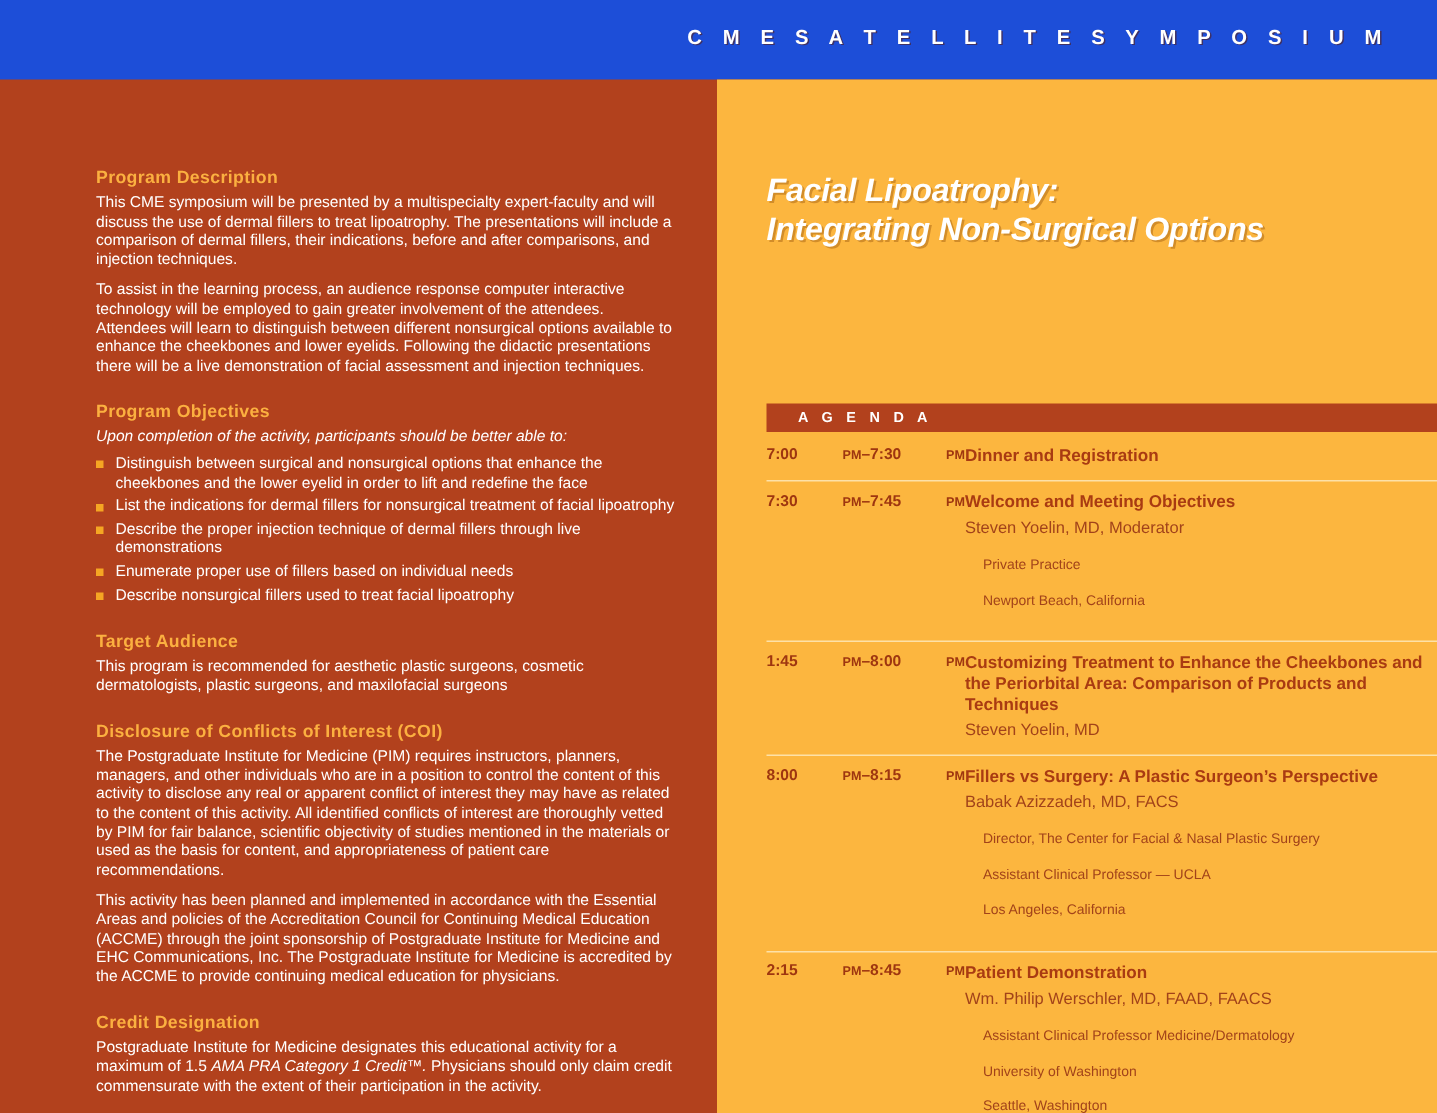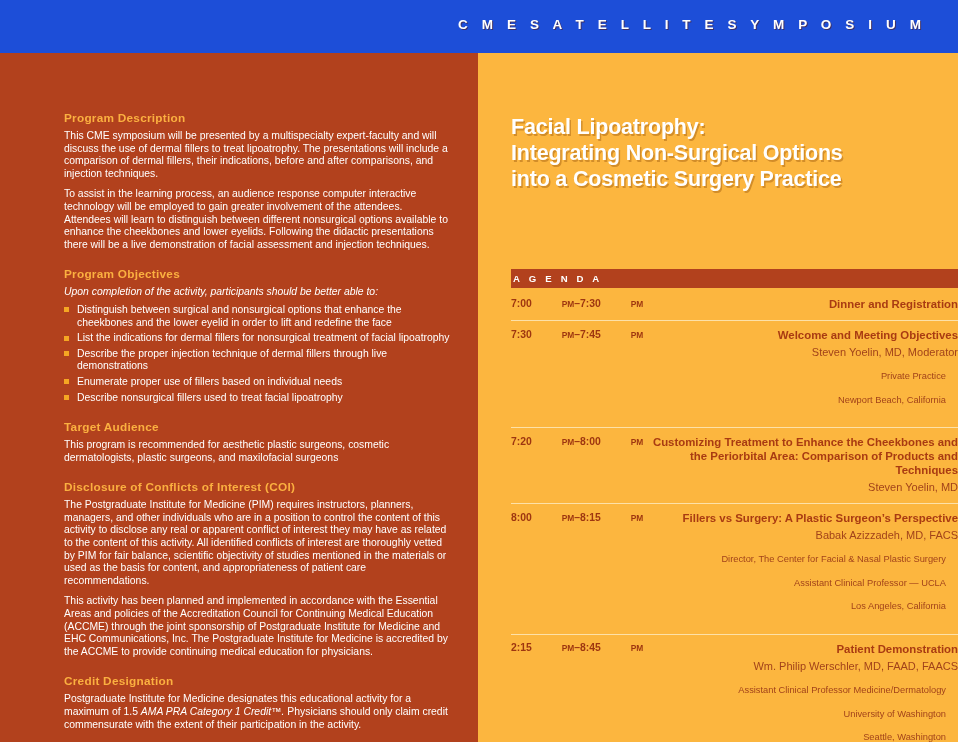--- a/index.html
+++ b/index.html
@@ -108,32 +108,33 @@
     position: absolute;
     left: 33px;
     top: 61px;
     width: 430px;
     font-size: 21.5px;
     font-weight: bold;
     line-height: 26px;
     color: #ffffff;
     letter-spacing: -0.2px;
     text-shadow: 1.5px 1.5px 0 rgba(160,90,15,0.45);
+    font-style: italic;
   }
   .agenda-bar {
     position: absolute;
     left: 33px;
     top: 216px;
     right: 0;
     height: 19px;
     background: #b2411d;
   }
   .agenda-bar span {
     position: absolute;
-    left: 2px;
+    left: 21px;
     top: 4px;
     font-size: 9.6px;
     font-weight: bold;
     letter-spacing: 3.2px;
     color: #ffffff;
   }
 
   .agenda-list {
     position: absolute;
     left: 33px;
@@ -150,21 +151,21 @@
   .agenda-row.last { border-bottom: 2px solid #c25a22; }
   .time {
     flex: 0 0 113px;
     font-size: 10.4px;
     font-weight: bold;
     color: #9e3610;
     padding-top: 0.5px;
     white-space: nowrap;
   }
   .time .ampm { font-size: 8.4px; margin-left: 27px; }
-  .details { flex: 1 1 auto; text-align: right; }
+  .details { flex: 1 1 auto; }
   .sess-title {
     font-size: 11.4px;
     font-weight: bold;
     color: #a93b12;
     line-height: 14px;
     margin: 0;
   }
   .speaker {
     font-size: 11px;
     color: #a2431a;
@@ -214,21 +215,20 @@
     <h2 class="sec-head spaced">Credit Designation</h2>
     <p class="body-text last"><span>Postgraduate Institute for Medicine designates this educational activity for a maximum of 1.5 </span><i>AMA PRA Category 1 Credit™.</i><span> Physicians should only claim credit commensurate with the extent of their participation in the activity.</span></p>
 
   </div>
 
   <div class="right-panel">
 
     <div class="deck-title">
       <div>Facial Lipoatrophy:</div>
       <div>Integrating Non-Surgical Options</div>
-      <div>into a Cosmetic Surgery Practice</div>
     </div>
 
     <div class="agenda-bar">
       <span>A G E N D A</span>
     </div>
 
     <div class="agenda-list">
 
       <div class="agenda-row first">
         <div class="time"><span>7:00</span> <span class="ampm">PM</span><span>–7:30</span> <span class="ampm">PM</span></div>
@@ -241,21 +241,21 @@
         <div class="time"><span>7:30</span> <span class="ampm">PM</span><span>–7:45</span> <span class="ampm">PM</span></div>
         <div class="details">
           <p class="sess-title">Welcome and Meeting Objectives</p>
           <p class="speaker">Steven Yoelin, MD, Moderator</p>
           <p class="affil">Private Practice</p>
           <p class="affil">Newport Beach, California</p>
         </div>
       </div>
 
       <div class="agenda-row">
-        <div class="time"><span>7:20</span> <span class="ampm">PM</span><span>–8:00</span> <span class="ampm">PM</span></div>
+        <div class="time"><span>1:45</span> <span class="ampm">PM</span><span>–8:00</span> <span class="ampm">PM</span></div>
         <div class="details">
           <p class="sess-title">Customizing Treatment to Enhance the Cheekbones and the Periorbital Area: Comparison of Products and Techniques</p>
           <p class="speaker">Steven Yoelin, MD</p>
         </div>
       </div>
 
       <div class="agenda-row">
         <div class="time"><span>8:00</span> <span class="ampm">PM</span><span>–8:15</span> <span class="ampm">PM</span></div>
         <div class="details">
           <p class="sess-title">Fillers vs Surgery: A Plastic Surgeon’s Perspective</p>

